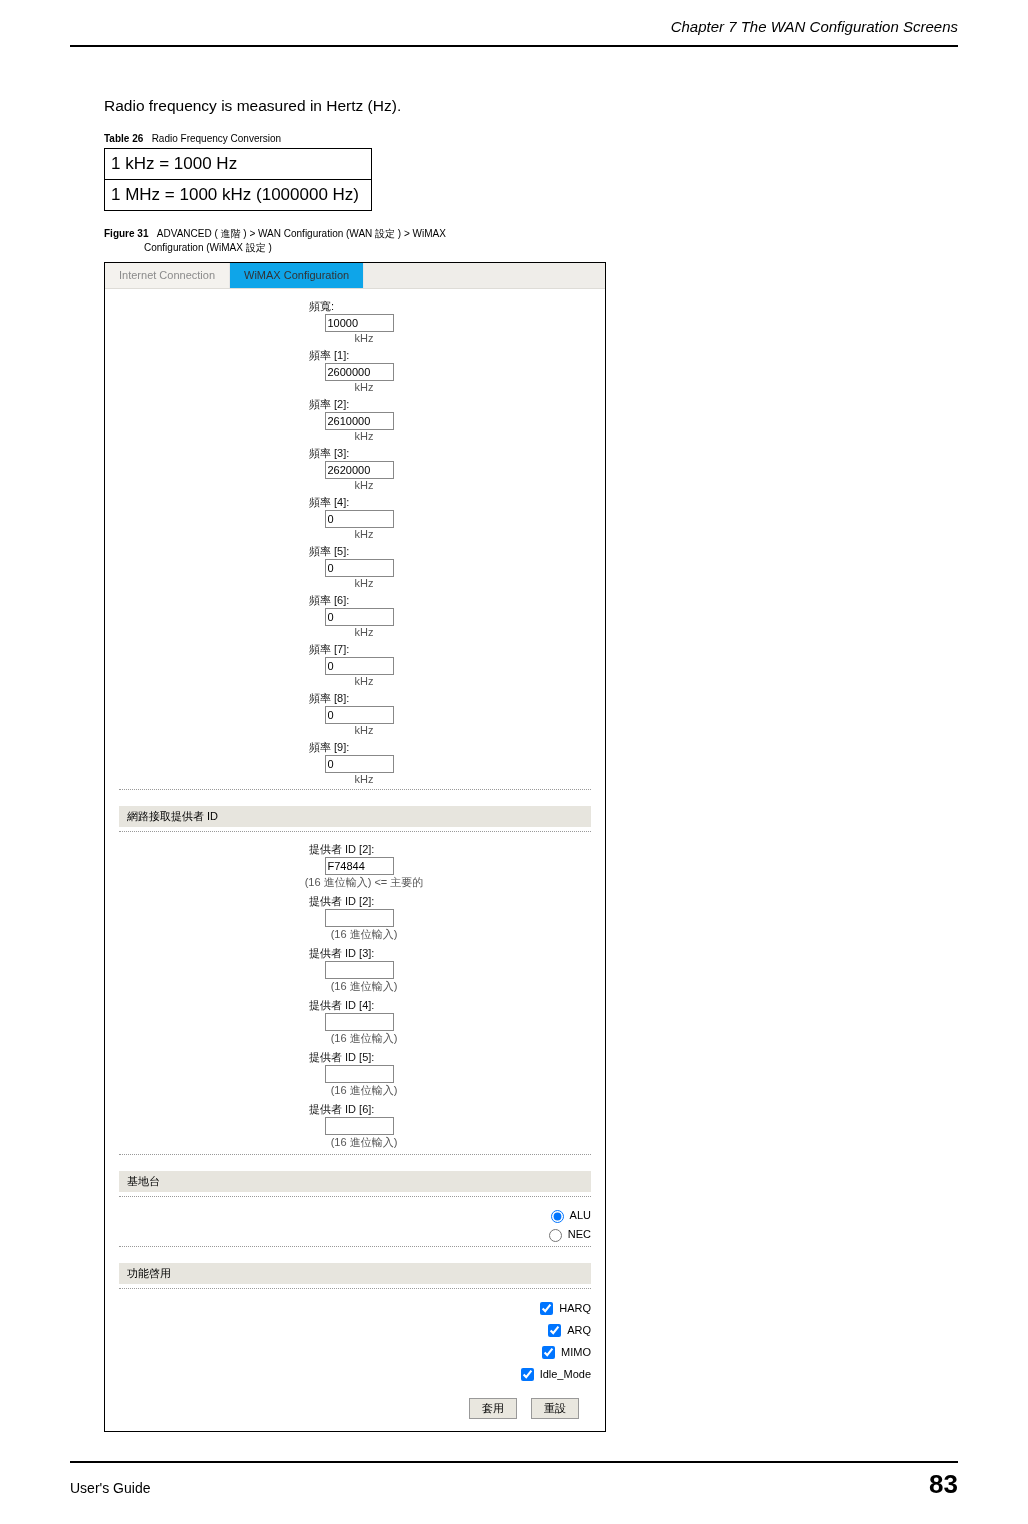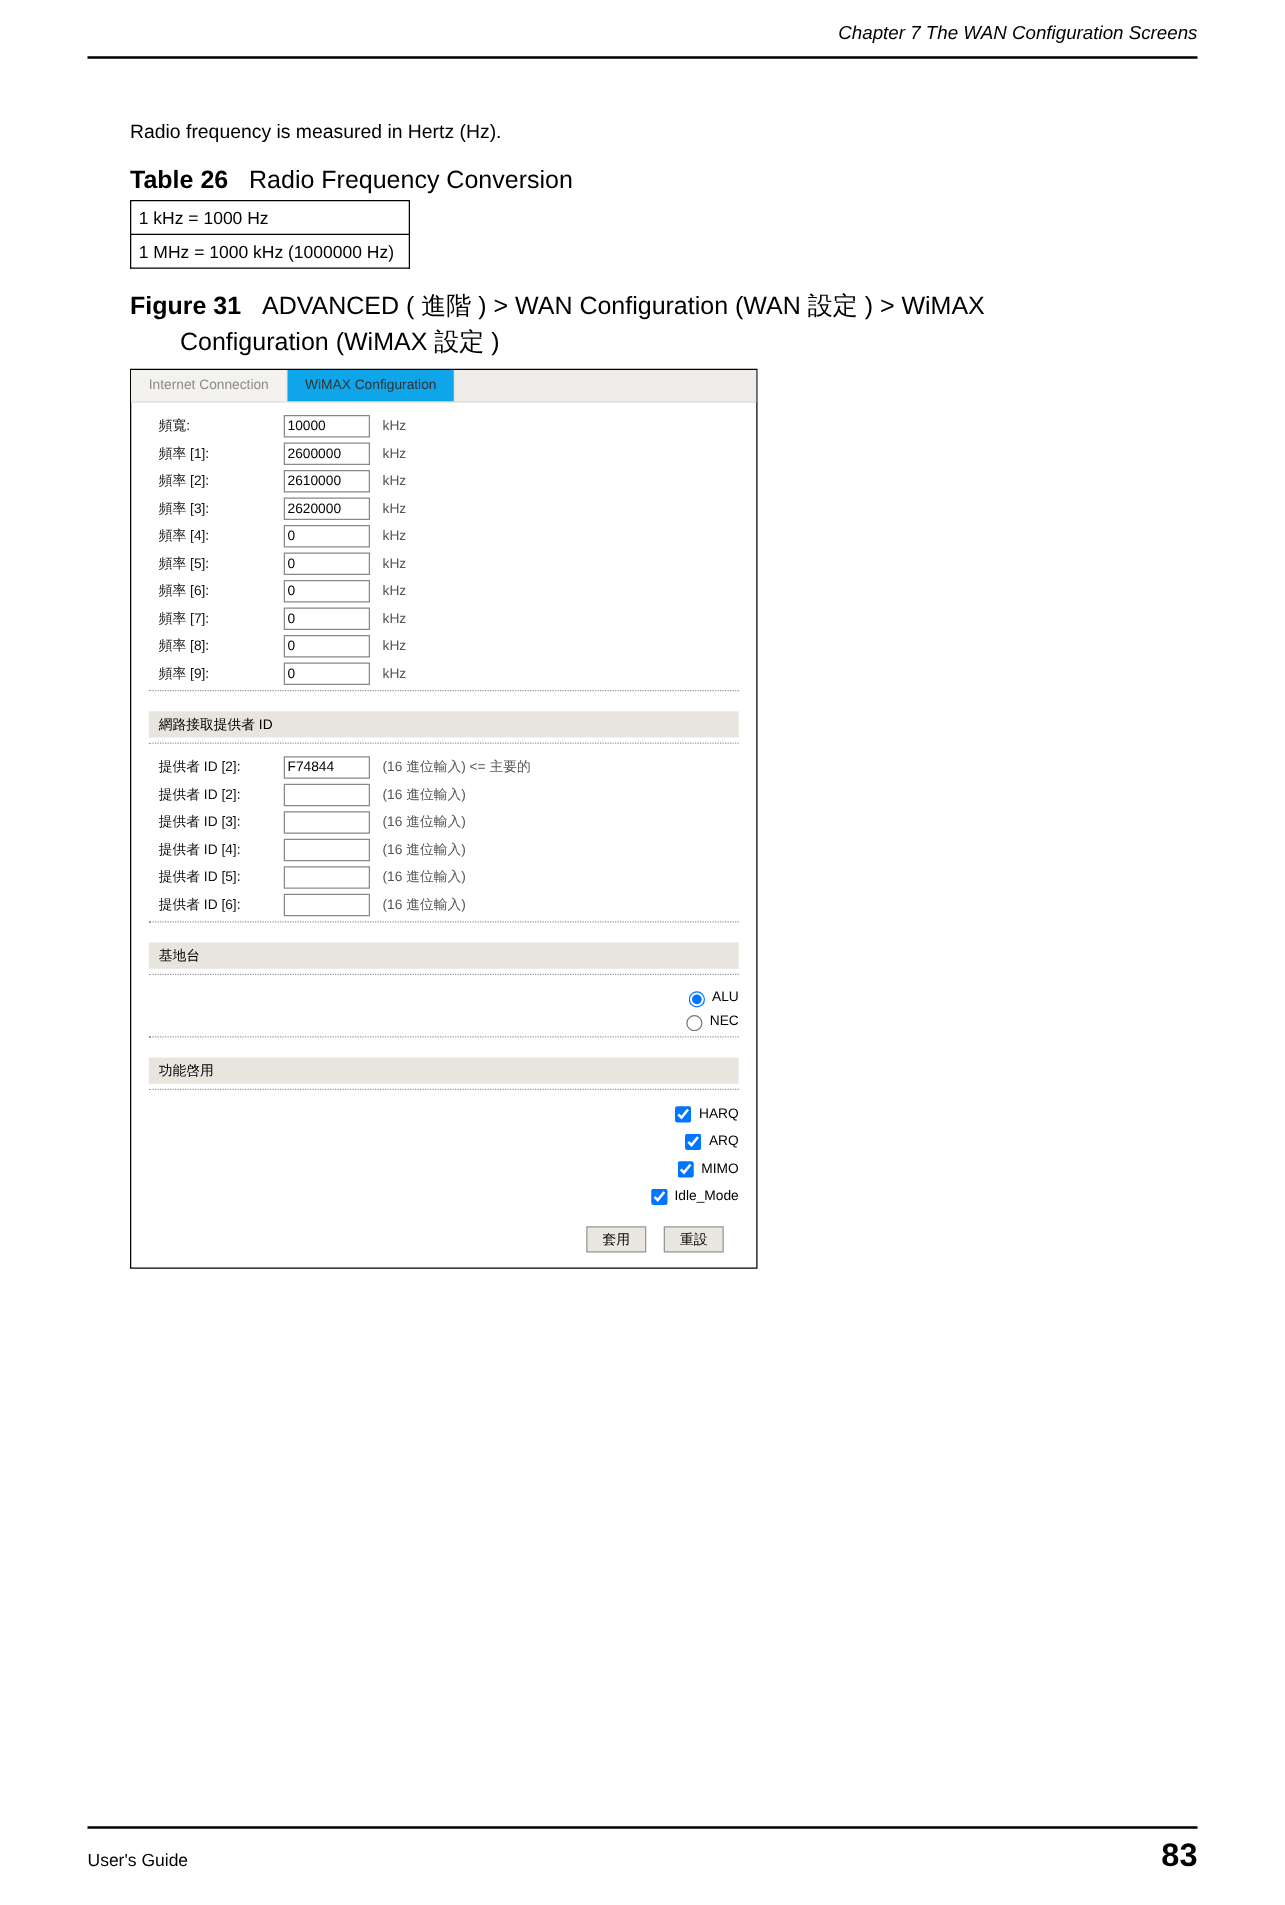--- a/index.html
+++ b/index.html
@@ -28,29 +28,29 @@
     font-style: italic;
   }
   .body {
     padding: 34px 0 0 34px;
   }
   .intro {
     font-size: 15.5px;
     margin-bottom: 18px;
   }
   .table-caption, .figure-caption {
-    font-size: 20px;
+    font-size: 10px;
     margin: 0 0 4px 0;
   }
   .table-caption b, .figure-caption b { font-weight: bold; }
   .figure-caption { margin-top: 16px; line-height: 1.45; }
   .fig-cap-indent { padding-left: 40px; }
   .conv-table {
     border-collapse: collapse;
-    font-size: 14px;
+    font-size: 17px;
   }
   .conv-table td {
     border: 1px solid #000;
     padding: 5px 12px 5px 6px;
     white-space: nowrap;
   }
   
   .figbox {
     border: 1px solid #000;
     width: 500px;
@@ -85,21 +85,22 @@
     margin: 16px 14px 0 14px;
   }
   .section-dots {
     border-top: 1px dotted #999;
     margin: 4px 14px 6px 14px;
   }
   .form-area { margin: 10px 14px 0 22px; font-size: 11px; }
   .frow {
     display: flex;
     align-items: center;
-    margin: 4px 0;
+    margin: 4px 16px;
+    flex-direction: column;
   }
   .frow .lbl { width: 100px; color: #111; }
   .txt {
     border: 1px solid #888;
     height: 14px;
     width: 63px;
     font-size: 11px;
     padding: 1px 2px;
   }
   .unit { margin-left: 10px; color: #555; }

